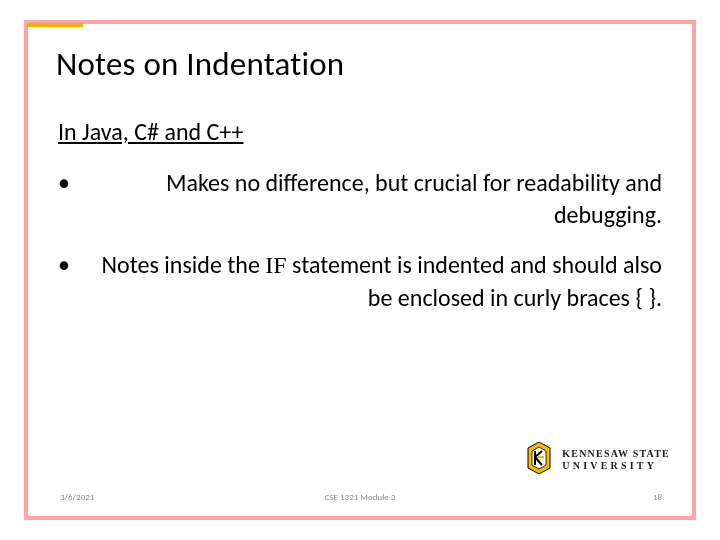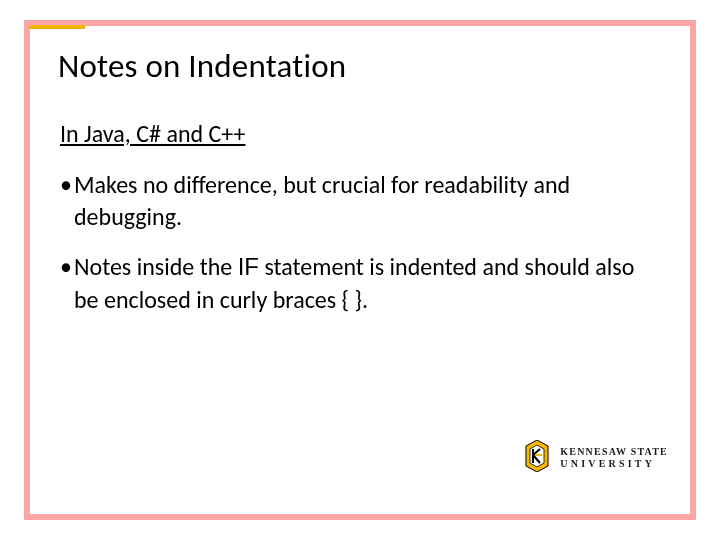--- a/index.html
+++ b/index.html
@@ -16,21 +16,21 @@
     box-sizing: border-box;
     width: 720px;
     height: 540px;
     padding: 20px 24px;
   }
   .frame {
     position: relative;
     box-sizing: border-box;
     width: 100%;
     height: 100%;
-    border: 6px solid #fca5a5;
+    border: 4px solid #fca5a5;
   }
   .accent-bar {
     position: absolute;
     top: -1px;
     left: -1px;
     width: 56px;
     height: 4px;
     background: #f0b400;
   }
   .title {
@@ -48,29 +48,30 @@
     color: #000;
   }
   .subhead {
     text-decoration: underline;
     margin-bottom: 18px;
   }
   .bullet {
     position: relative;
     padding-left: 14px;
     margin-bottom: 18px;
+    text-align: right;
   }
   .bullet::before {
     content: "•";
     position: absolute;
     left: 0;
     top: 0;
   }
   .code {
-    font-family: Liberation Sans, sans-serif;
+    font-family: Liberation Serif, serif;
   }
   .footer {
     position: absolute;
     left: 0;
     right: 0;
     bottom: 9px;
     height: 16px;
     font-size: 9px;
     color: #8a8a8a;
   }
@@ -126,14 +127,19 @@
           <path d="M11 9 L11 23 M11 15 L18 9 M11 15 L18 23" stroke="#000" stroke-width="2" fill="none"></path>
           <path d="M13 15 L20 15" stroke="#f6b800" stroke-width="2"></path>
         </svg>
       </span>
       <span class="logo-text">
         <span class="row1">KENNESAW STATE</span>
         <span class="row2">UNIVERSITY</span>
       </span>
     </div>
 
+    <div class="footer">
+      <span class="date">3/6/2021</span>
+      <span class="mid">CSE 1321 Module 3</span>
+      <span class="num">18</span>
+    </div>
   </div>
 </div>
 
 </body></html>

